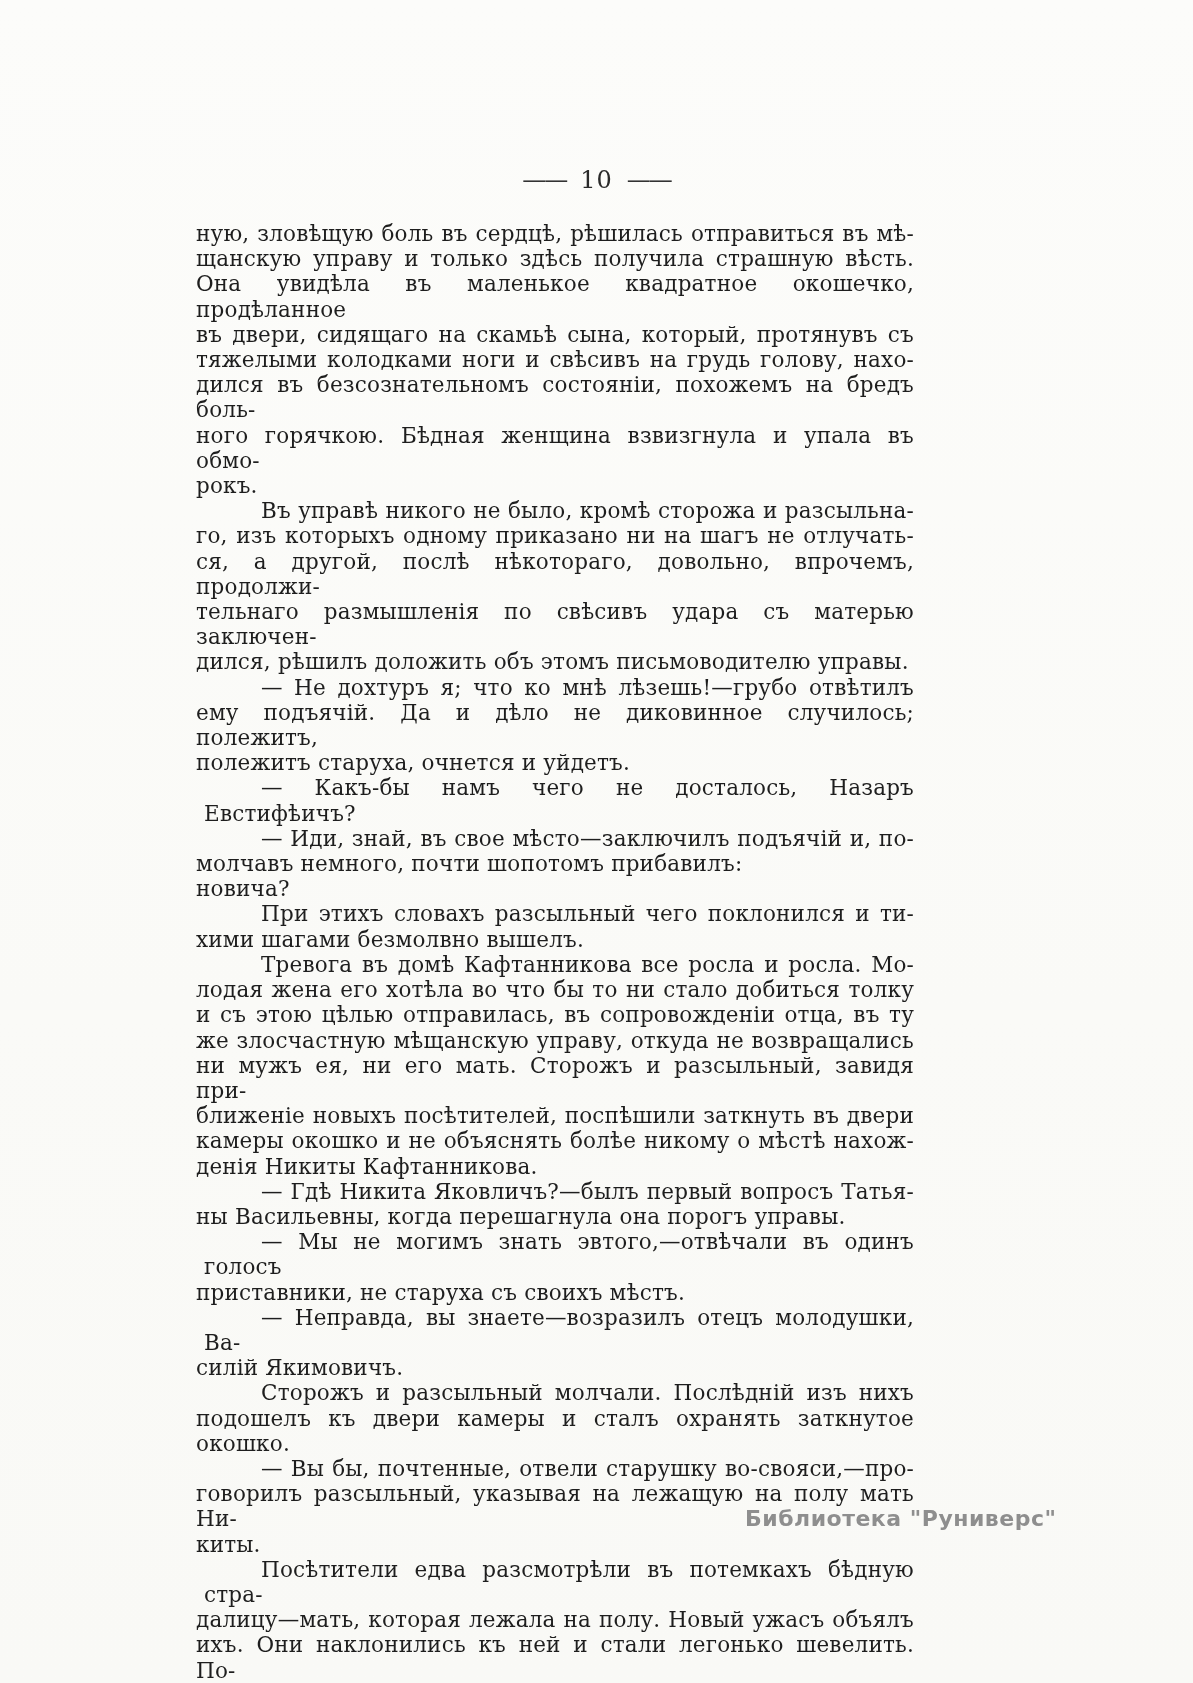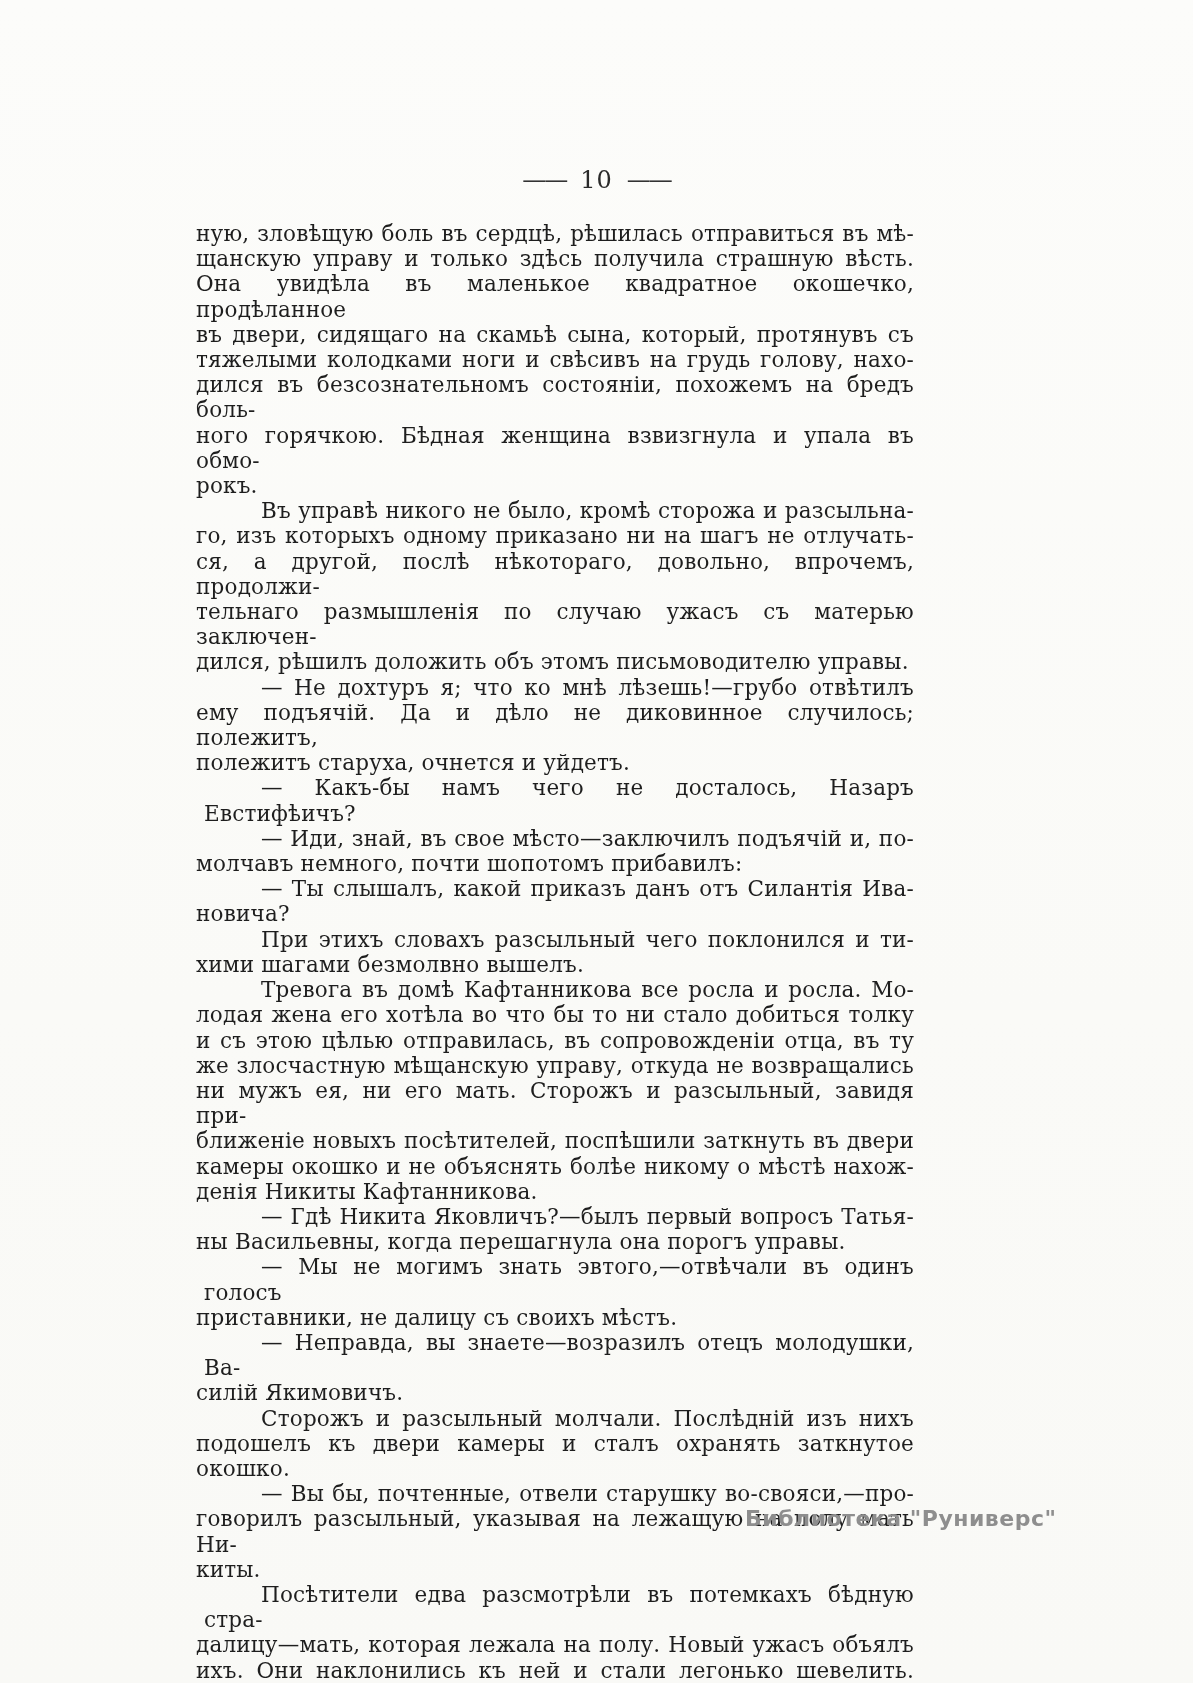--- a/index.html
+++ b/index.html
@@ -87,37 +87,36 @@
         <div class="line">въ двери, сидящаго на скамьѣ сына, который, протянувъ съ</div>
         <div class="line">тяжелыми колодками ноги и свѣсивъ на грудь голову, нахо-</div>
         <div class="line">дился въ безсознательномъ состояніи, похожемъ на бредъ боль-</div>
         <div class="line">ного горячкою. Бѣдная женщина взвизгнула и упала въ обмо-</div>
         <div class="line last">рокъ.</div>
       </div>
       <div class="paragraph">
         <div class="line indent">Въ управѣ никого не было, кромѣ сторожа и разсыльна-</div>
         <div class="line">го, изъ которыхъ одному приказано ни на шагъ не отлучать-</div>
         <div class="line">ся, а другой, послѣ нѣкотораго, довольно, впрочемъ, продолжи-</div>
-        <div class="line">тельнаго размышленія по случаю ужасъ съ матерью заключен-</div>
+        <div class="line">тельнаго размышленія по свѣсивъ удара съ матерью заключен-</div>
         <div class="line last">дился, рѣшилъ доложить объ этомъ письмоводителю управы.</div>
       </div>
       <div class="paragraph">
         <div class="line indent">— Не дохтуръ я; что ко мнѣ лѣзешь!—грубо отвѣтилъ</div>
         <div class="line">ему подъячій. Да и дѣло не диковинное случилось; полежитъ,</div>
         <div class="line last">полежитъ старуха, очнется и уйдетъ.</div>
       </div>
       <div class="paragraph">
         <div class="line indent last">— Какъ-бы намъ чего не досталось, Назаръ Евстифѣичъ?</div>
       </div>
       <div class="paragraph">
         <div class="line indent">— Иди, знай, въ свое мѣсто—заключилъ подъячій и, по-</div>
         <div class="line last">молчавъ немного, почти шопотомъ прибавилъ:</div>
       </div>
       <div class="paragraph">
-        <div class="line indent">— Ты слышалъ, какой приказъ данъ отъ Силантія Ива-</div>
         <div class="line last">новича?</div>
       </div>
       <div class="paragraph">
         <div class="line indent">При этихъ словахъ разсыльный чего поклонился и ти-</div>
         <div class="line last">хими шагами безмолвно вышелъ.</div>
       </div>
       <div class="paragraph">
         <div class="line indent">Тревога въ домѣ Кафтанникова все росла и росла. Мо-</div>
         <div class="line">лодая жена его хотѣла во что бы то ни стало добиться толку</div>
         <div class="line">и съ этою цѣлью отправилась, въ сопровожденіи отца, въ ту</div>
@@ -126,21 +125,21 @@
         <div class="line">ближеніе новыхъ посѣтителей, поспѣшили заткнуть въ двери</div>
         <div class="line">камеры окошко и не объяснять болѣе никому о мѣстѣ нахож-</div>
         <div class="line last">денія Никиты Кафтанникова.</div>
       </div>
       <div class="paragraph">
         <div class="line indent">— Гдѣ Никита Яковличъ?—былъ первый вопросъ Татья-</div>
         <div class="line last">ны Васильевны, когда перешагнула она порогъ управы.</div>
       </div>
       <div class="paragraph">
         <div class="line indent">— Мы не могимъ знать эвтого,—отвѣчали въ одинъ голосъ</div>
-        <div class="line last">приставники, не далицу съ своихъ мѣстъ.</div>
+        <div class="line last">приставники, не старуха съ своихъ мѣстъ.</div>
       </div>
       <div class="paragraph">
         <div class="line indent">— Неправда, вы знаете—возразилъ отецъ молодушки, Ва-</div>
         <div class="line last">силій Якимовичъ.</div>
       </div>
       <div class="paragraph">
         <div class="line indent">Сторожъ и разсыльный молчали. Послѣдній изъ нихъ</div>
         <div class="line last">подошелъ къ двери камеры и сталъ охранять заткнутое окошко.</div>
       </div>
       <div class="paragraph">

